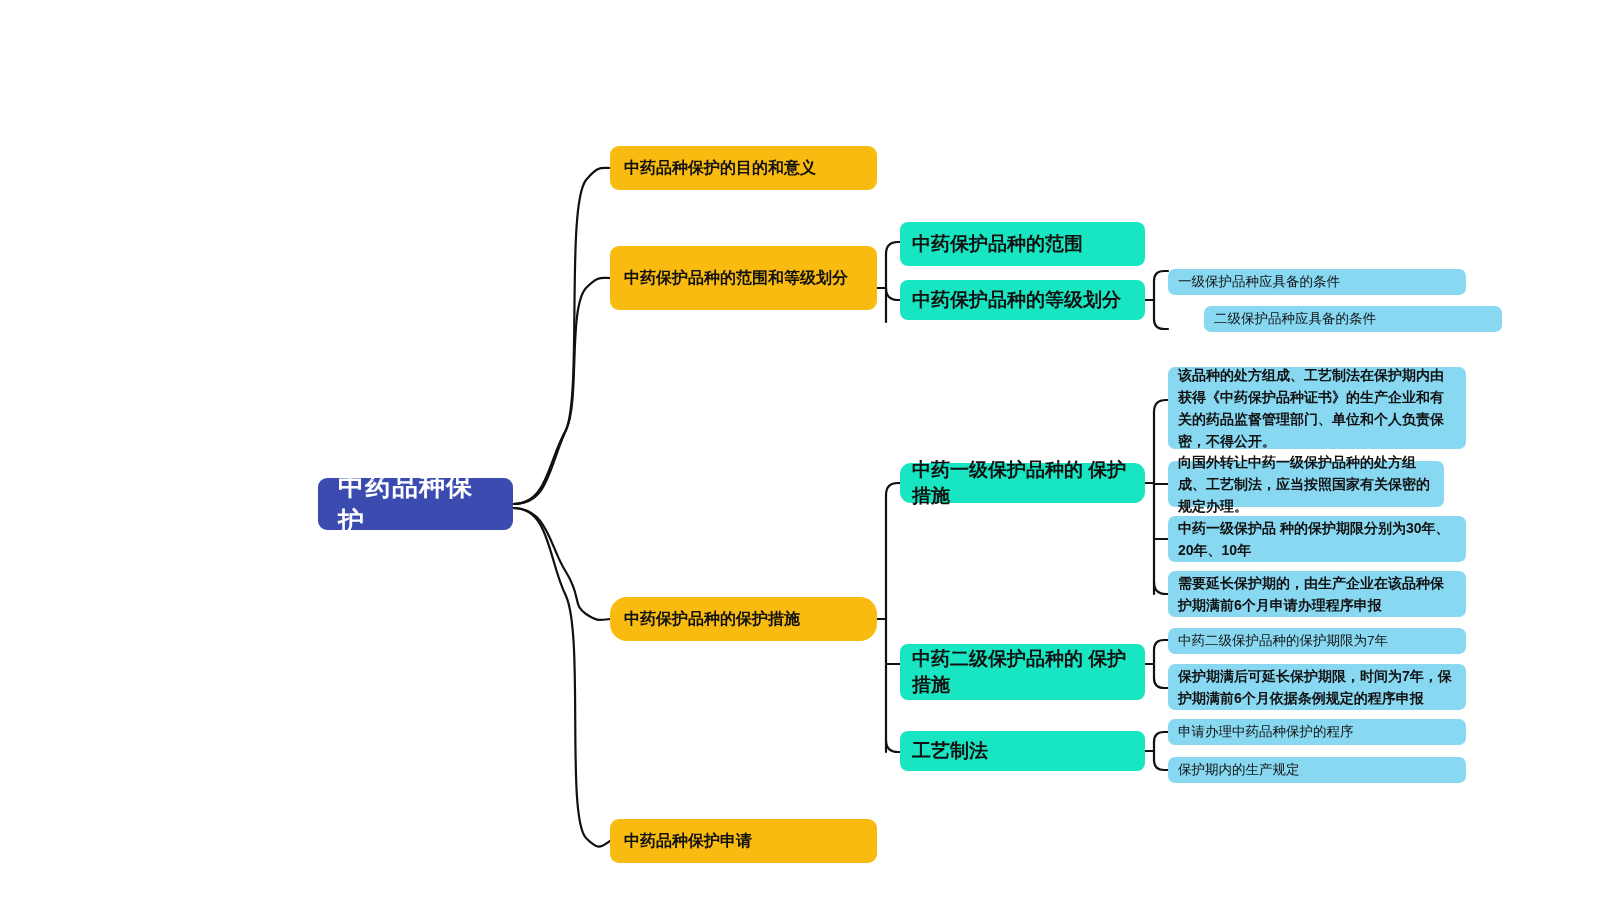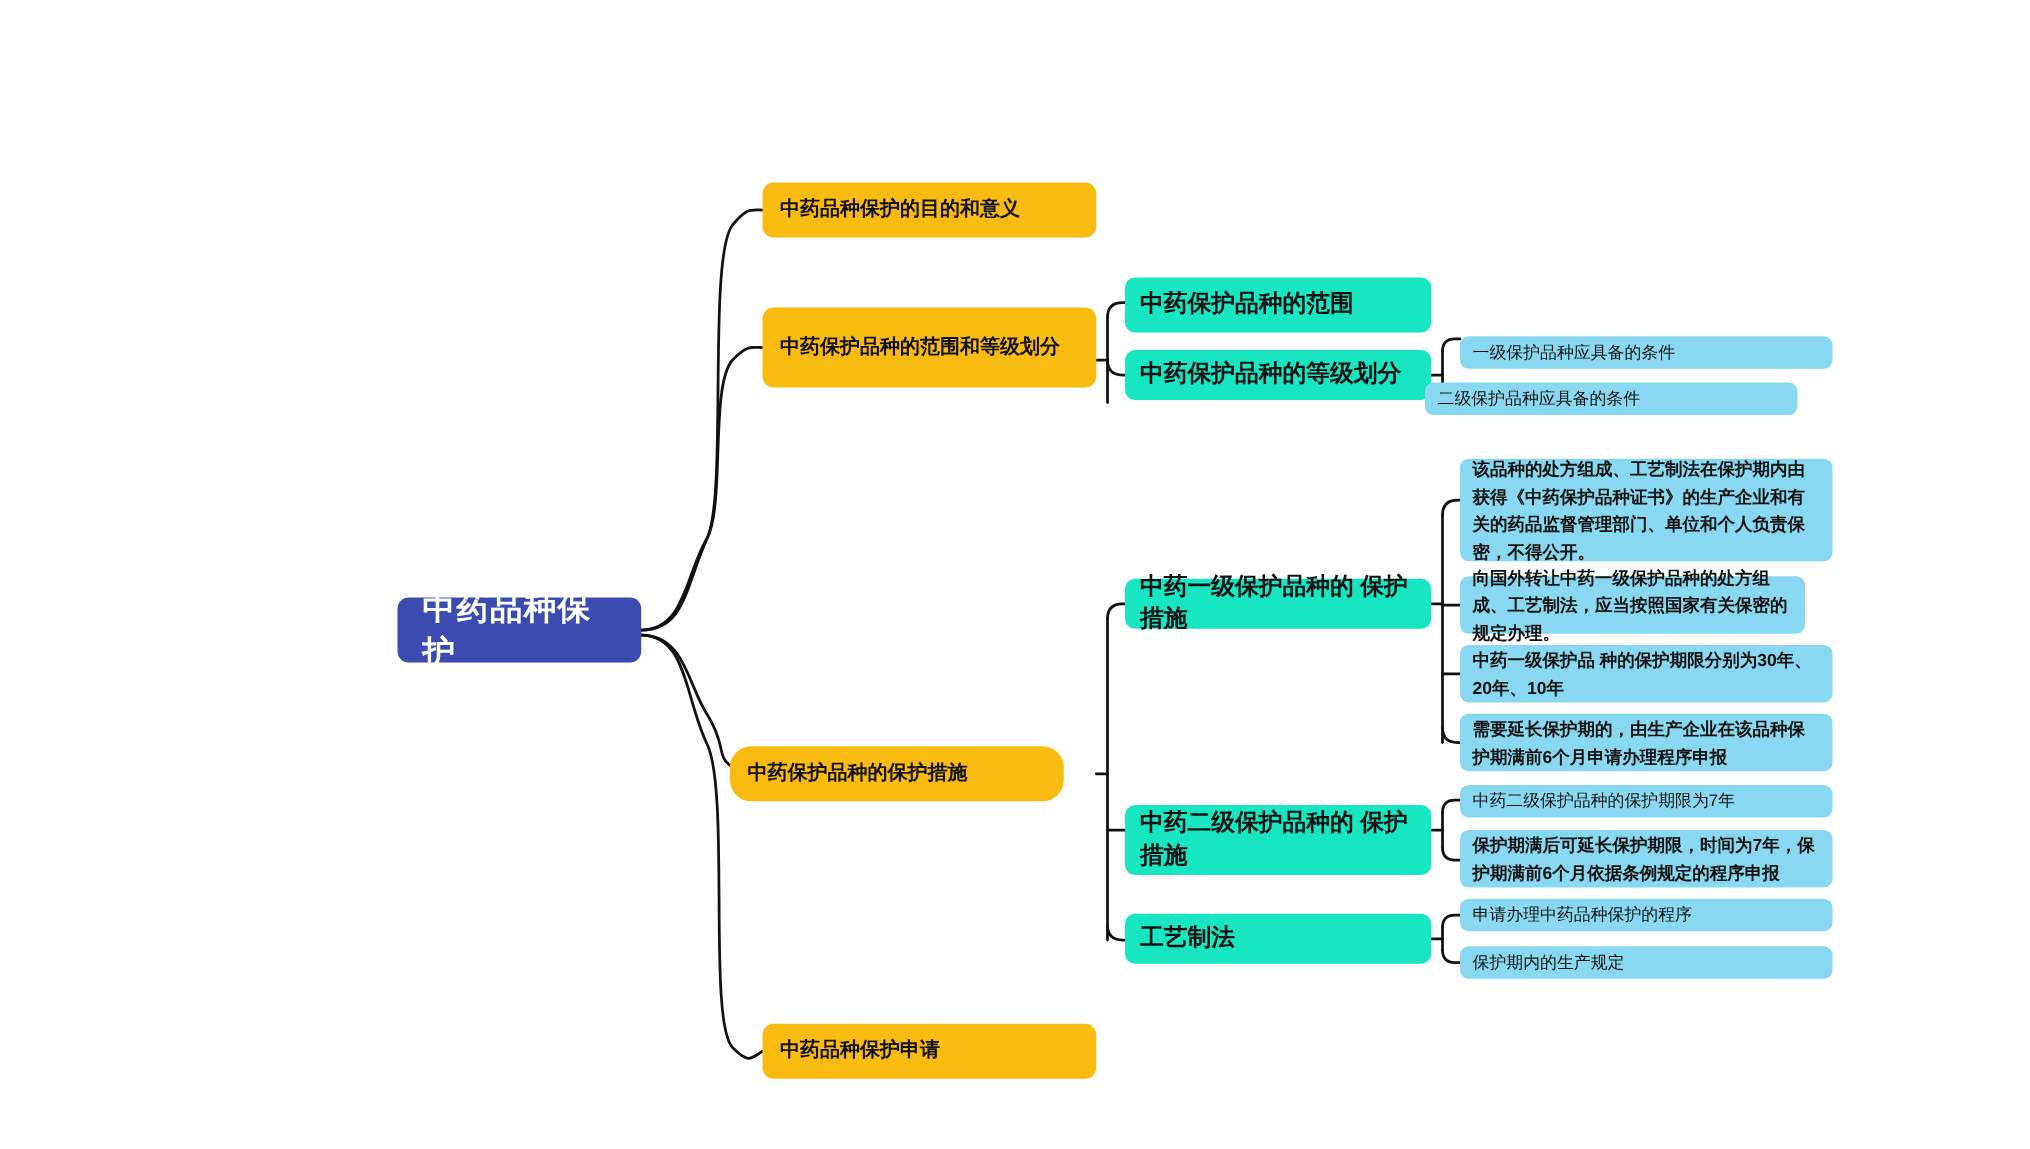--- a/index.html
+++ b/index.html
@@ -84,53 +84,53 @@
   </div>
 
   <div class="node n-l1" style="left:610px;top:146px;width:267px;height:44px;">
     <span class="txt">中药品种保护的目的和意义</span>
   </div>
 
   <div class="node n-l1" style="left:610px;top:246px;width:267px;height:64px;">
     <span class="txt">中药保护品种的范围和等级划分</span>
   </div>
 
-  <div class="node n-l1" style="left:584px;top:597px;width:267px;height:44px;border-radius:17px;">
+  <div class="node n-l1" style="left:610px;top:597px;width:267px;height:44px;border-radius:17px;">
     <span class="txt">中药保护品种的保护措施</span>
   </div>
 
   <div class="node n-l1" style="left:610px;top:819px;width:267px;height:44px;">
     <span class="txt">中药品种保护申请</span>
   </div>
 
   <div class="node n-l2" style="left:900px;top:222px;width:245px;height:44px;">
     <span class="txt">中药保护品种的范围</span>
   </div>
 
   <div class="node n-l2" style="left:900px;top:280px;width:245px;height:40px;">
     <span class="txt">中药保护品种的等级划分</span>
   </div>
 
-  <div class="node n-l2" style="left:900px;top:463px;width:245px;height:40px;">
+  <div class="node n-l2" style="left:900px;top:463px;width:245px;height:40px;border-radius:11px;">
     <span class="txt">中药一级保护品种的 保护措施</span>
   </div>
 
   <div class="node n-l2" style="left:900px;top:644px;width:245px;height:56px;">
     <span class="txt">中药二级保护品种的 保护措施</span>
   </div>
 
   <div class="node n-l2" style="left:900px;top:731px;width:245px;height:40px;">
     <span class="txt">工艺制法</span>
   </div>
 
   <div class="node n-l3 small" style="left:1168px;top:269px;width:298px;height:26px;">
     <span class="txt">一级保护品种应具备的条件</span>
   </div>
 
-  <div class="node n-l3 small" style="left:1140px;top:306px;width:298px;height:26px;">
+  <div class="node n-l3 small" style="left:1204px;top:306px;width:298px;height:26px;">
     <span class="txt">二级保护品种应具备的条件</span>
   </div>
 
   <div class="node n-l3 multi" style="left:1168px;top:367px;width:298px;height:82px;">
     <span class="txt">该品种的处方组成、工艺制法在保护期内由获得《中药保护品种证书》的生产企业和有关的药品监督管理部门、单位和个人负责保密，不得公开。</span>
   </div>
 
   <div class="node n-l3 multi" style="left:1168px;top:461px;width:276px;height:46px;">
     <span class="txt">向国外转让中药一级保护品种的处方组成、工艺制法，应当按照国家有关保密的规定办理。</span>
   </div>

